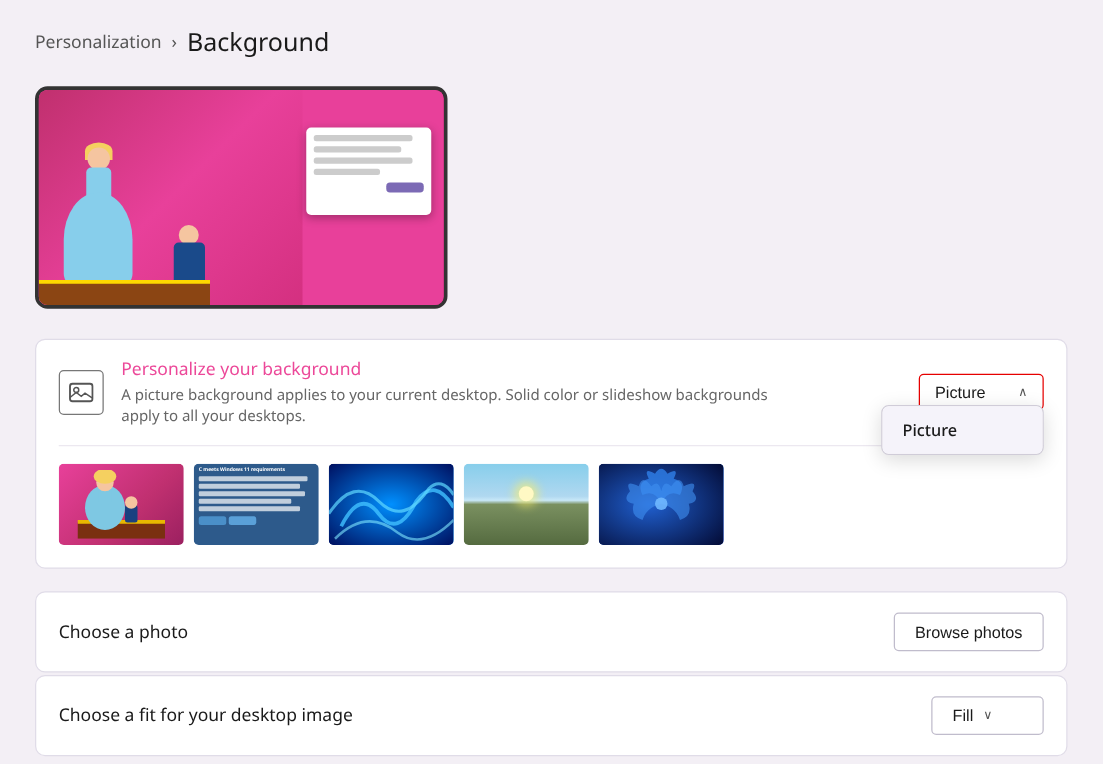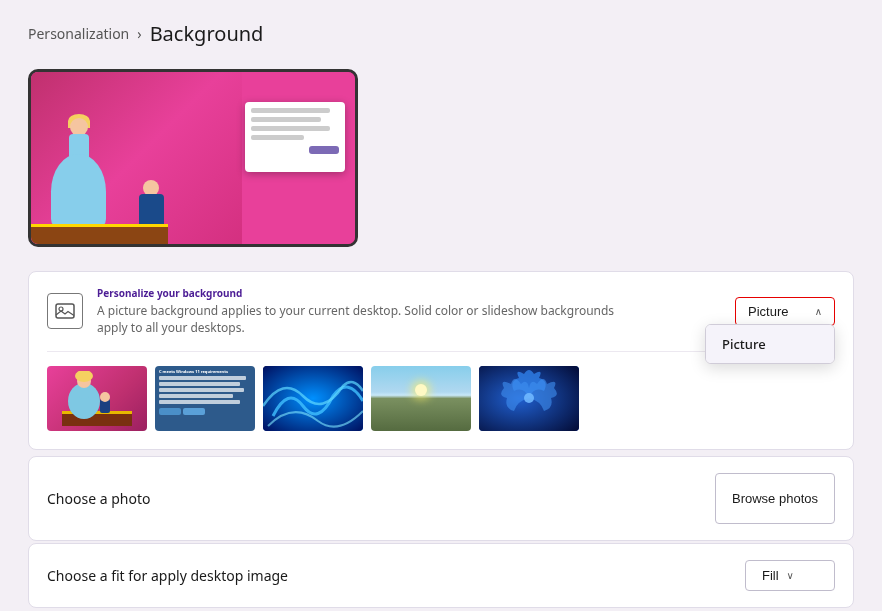--- a/index.html
+++ b/index.html
@@ -218,23 +218,23 @@
       flex-shrink: 0;
     }
 
     .panel-text-group {
       display: flex;
       flex-direction: column;
       gap: 3px;
     }
 
     .panel-title {
-      font-size: 10px;
-      font-weight: 700;
-      color: #4c1d95;
+      font-size: 14px;
+      font-weight: 400;
+      color: #ec4899;
     }
 
     .panel-desc {
       font-size: 12px;
       color: #666;
       max-width: 550px;
       line-height: 1.4;
     }
 
     .panel-right {
@@ -416,21 +416,21 @@
 
     .bottom-label {
       font-size: 14px;
       color: #1a1a1a;
     }
 
     .browse-btn {
       background: white;
       border: 1px solid #c0bccc;
       border-radius: 4px;
-      padding: 17px 16px;
+      padding: 7px 16px;
       font-size: 13px;
       cursor: pointer;
       color: #1a1a1a;
     }
 
     .fill-dropdown {
       background: white;
       border: 1px solid #c0bccc;
       border-radius: 4px;
       padding: 7px 16px;
@@ -603,30 +603,30 @@
               <path d="M50 32 Q55 20 65 25 Q70 15 60 12 Q65 2 55 8 Q50 0 45 8 Q35 2 40 12 Q30 15 35 25 Q45 20 50 32Z" fill="#3080e8" opacity="0.8"></path>
               <path d="M50 32 Q62 35 65 45 Q75 42 72 32 Q82 30 75 22 Q80 12 68 18 Q65 8 58 18 Q52 12 50 22 Q48 12 42 18 Q35 8 32 18 Q20 12 25 22 Q18 30 28 32 Q25 42 35 45 Q38 35 50 32Z" fill="#4090f0" opacity="0.6"></path>
               <circle cx="50" cy="32" r="5" fill="#70b8ff" opacity="0.9"></circle>
             </svg>
           </div>
         </div>
       </div>
     </div>
   </div>
 
-  <div class="bottom-panel" style="margin-top:6px;">
+  <div class="bottom-panel" style="margin-top:18px;">
     <div class="bottom-row">
       <span class="bottom-label">Choose a photo</span>
       <button class="browse-btn">Browse photos</button>
     </div>
   </div>
 
   <div class="bottom-panel" style="margin-top:2px;">
     <div class="bottom-row">
-      <span class="bottom-label">Choose a fit for apply desktop image</span>
+      <span class="bottom-label">Choose a fit for your desktop image</span>
       <button class="fill-dropdown">
         <span>Fill</span>
         <span class="fill-chevron">∨</span>
       </button>
     </div>
   </div>
 
 </div>
 
 </body></html>

